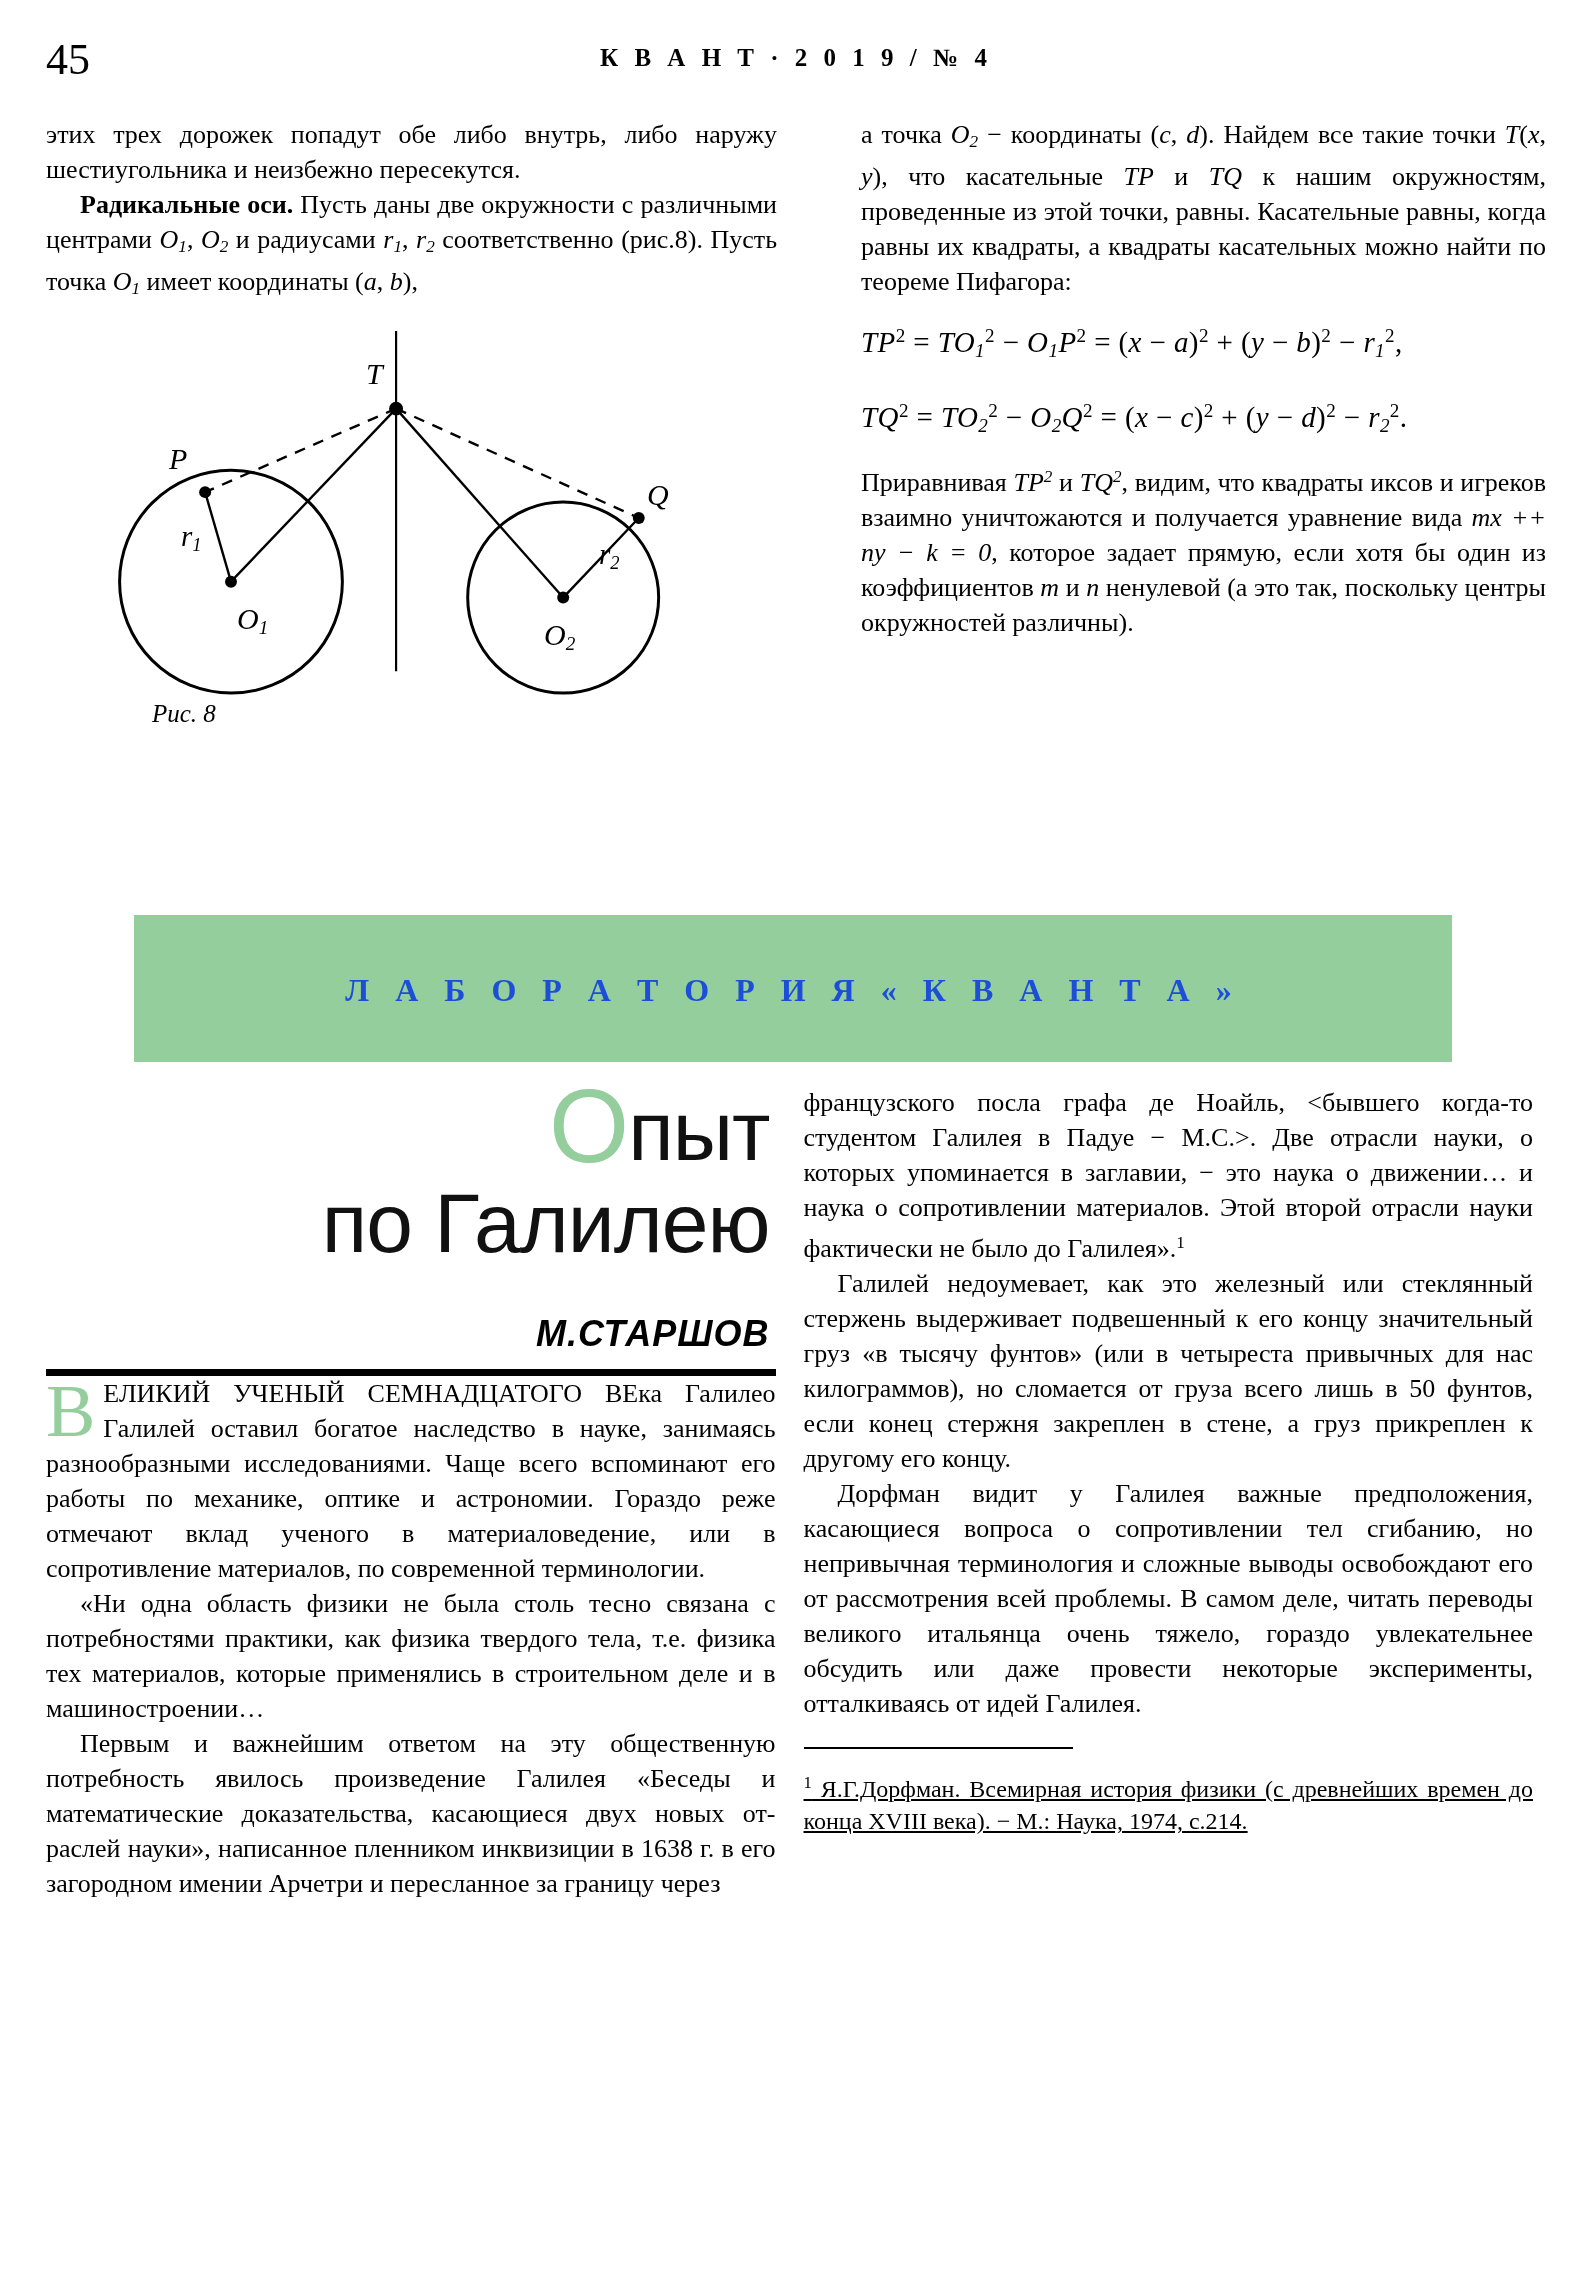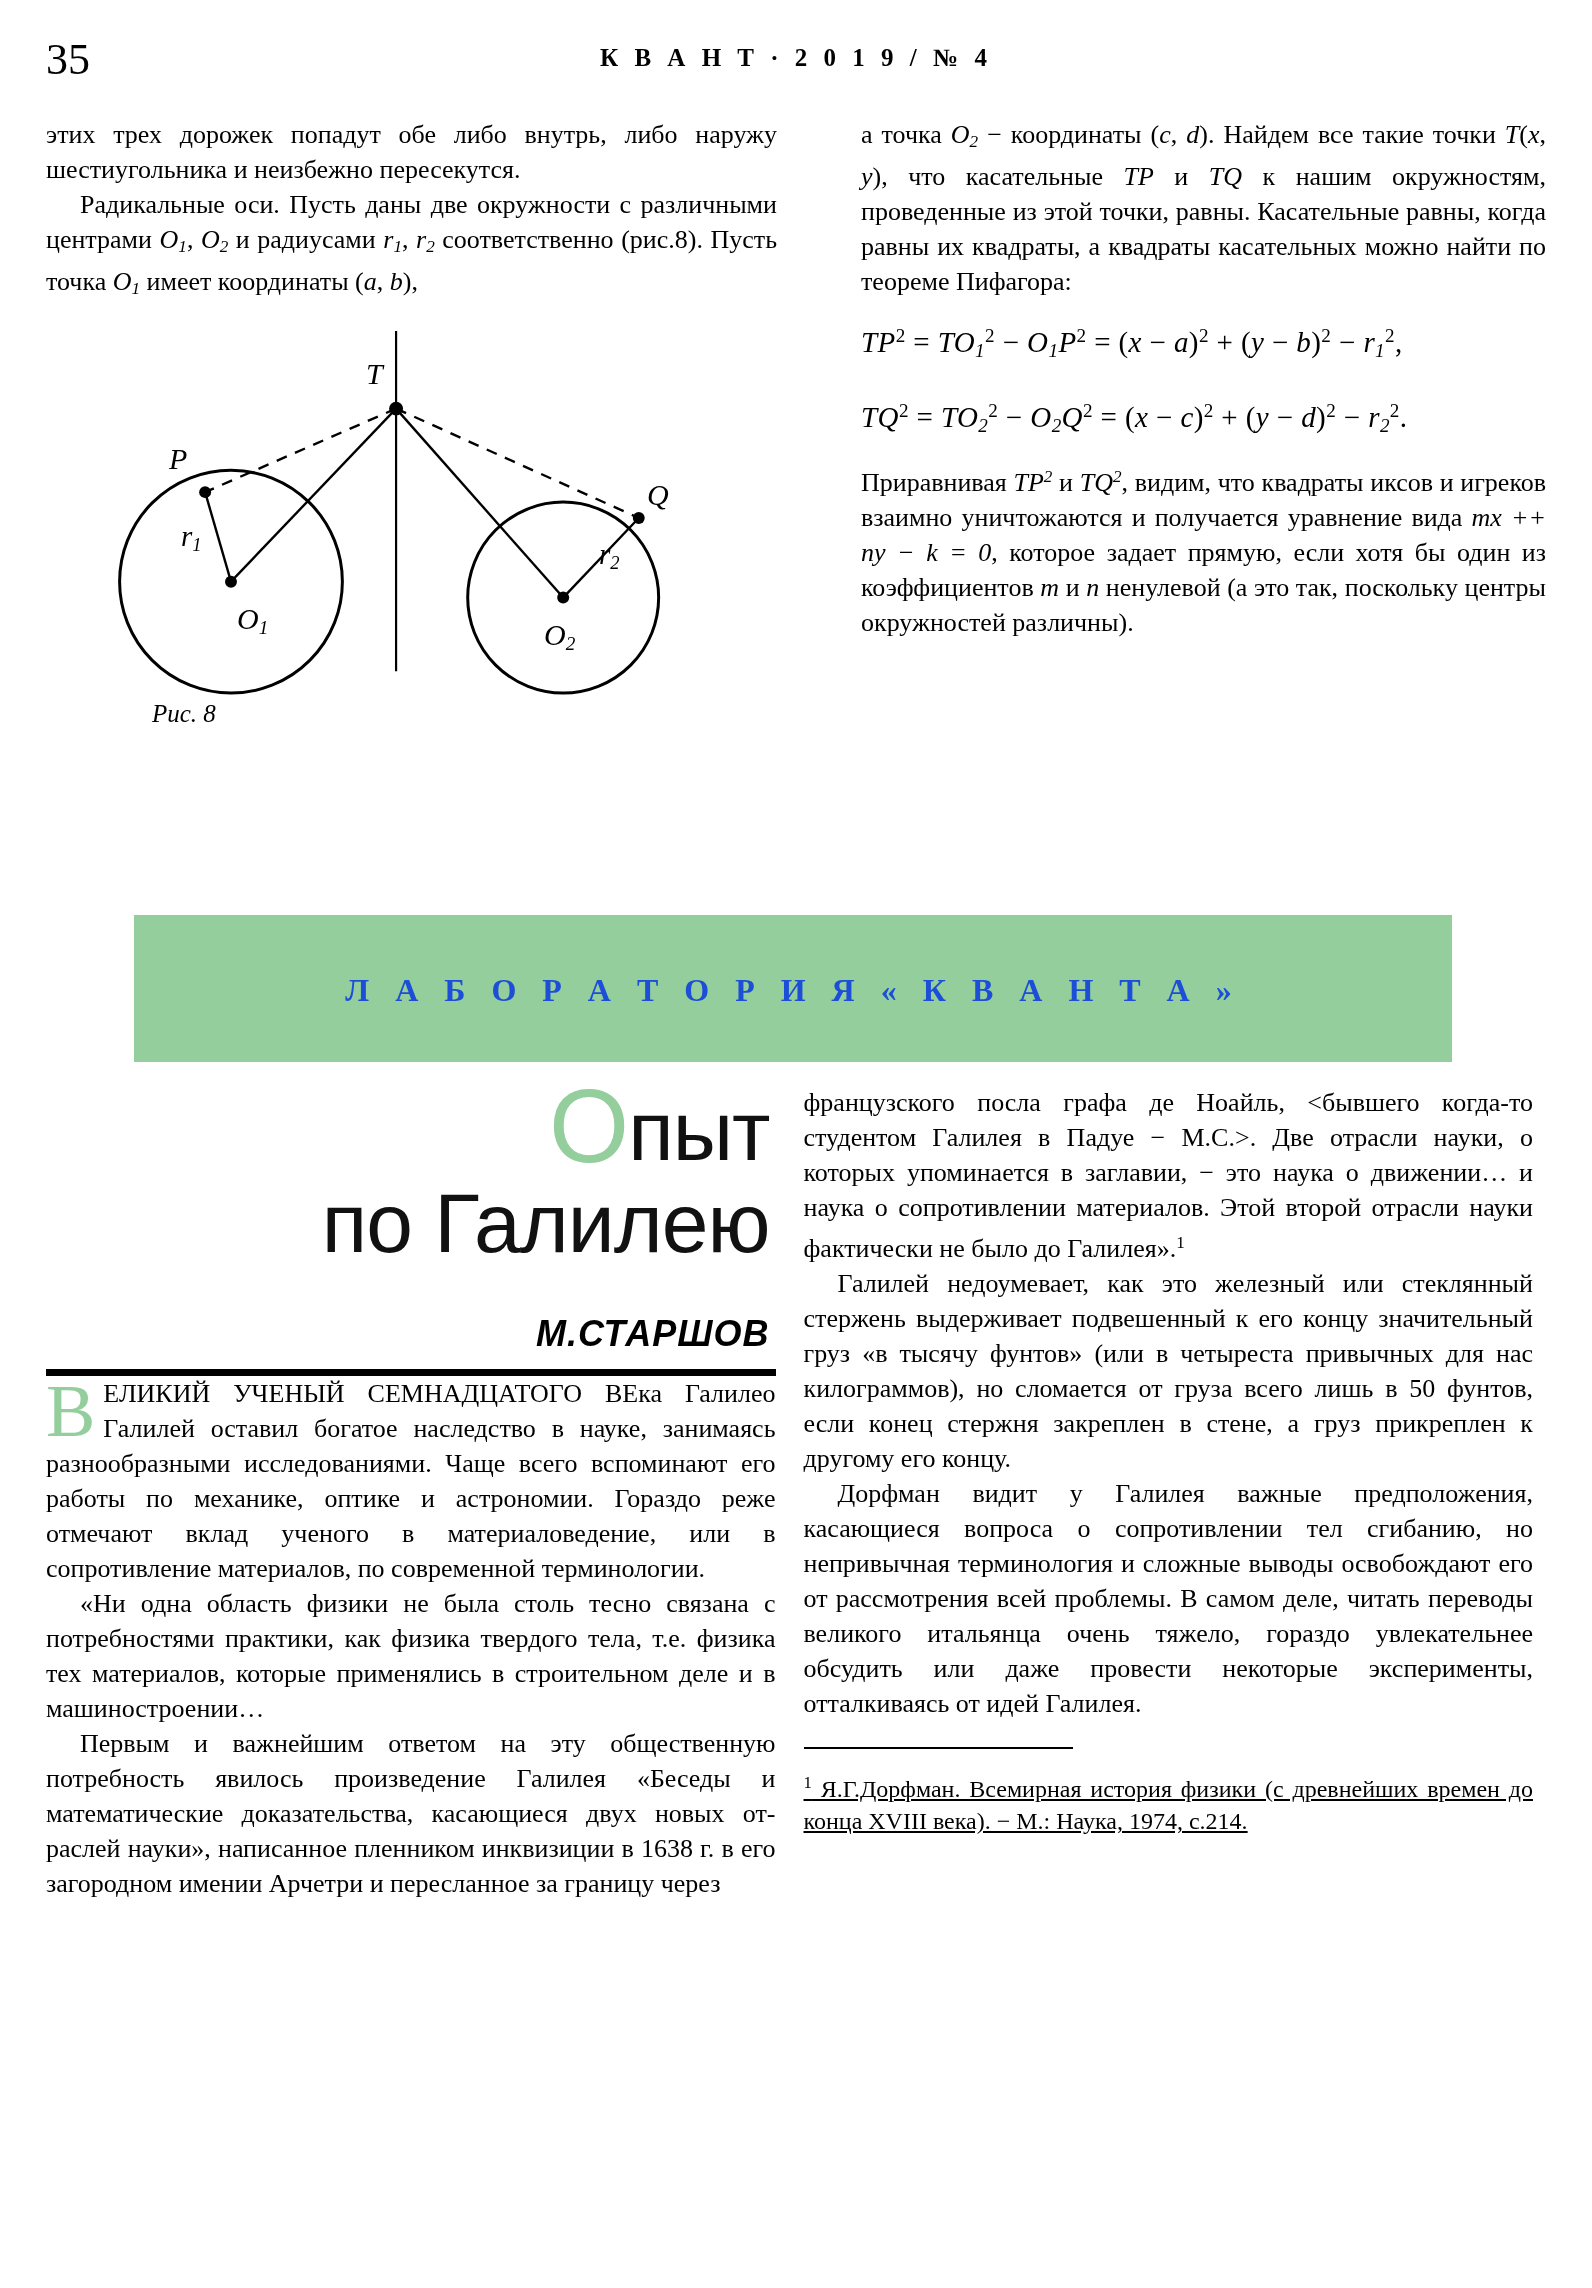--- a/index.html
+++ b/index.html
@@ -52,21 +52,21 @@
   p.body{
     margin:0;
     font-size:26px;
     line-height:35px;
     text-align:justify;
     text-justify:inter-word;
     hyphens:manual;
   }
   p.body + p.body{margin-top:0;}
   .ind{text-indent:34px;}
-  .bold{font-weight:normal;}
+  .bold{font-weight:bold;}
   .mi{font-style:italic;font-family:"Liberation Serif","DejaVu Serif",serif;}
   sub{font-size:0.66em; vertical-align:-0.25em;}
   sup{font-size:0.66em; vertical-align:0.52em;}
 
   
   .formula{
     font-size:29px;
     line-height:46px;
     font-style:italic;
     margin:14px 0 10px 0;
@@ -189,21 +189,21 @@
     background:#000;
   }
   .footnote sup{font-size:0.7em;vertical-align:0.55em;}
 </style>
 </head>
 <body>
 
 <div class="page">
 
   <div class="runhead">
-    <div class="folio">35</div>
+    <div class="folio">45</div>
     <div class="runtitle">К В А Н Т   ·   2 0 1 9 / № 4</div>
   </div>
 
   <div class="cols">
 
     <div class="col">
 
       <p class="body">этих трех дорожек попадут обе либо внутрь, либо наружу шестиугольника и неизбежно пересекутся.</p>
 
       <p class="body ind"><span class="bold">Радикальные оси.</span><span> Пусть даны две ок­ружности с различными центрами </span><span class="mi"><span>O</span><sub>1</sub></span><span>, </span><span class="mi"><span>O</span><sub>2</sub></span><span> и радиусами </span><span class="mi"><span>r</span><sub>1</sub></span><span>, </span><span class="mi"><span>r</span><sub>2</sub></span><span> соответственно (рис.8). Пусть точка </span><span class="mi"><span>O</span><sub>1</sub></span><span> имеет координаты (</span><span class="mi">a</span><span>, </span><span class="mi">b</span><span>),</span></p>

